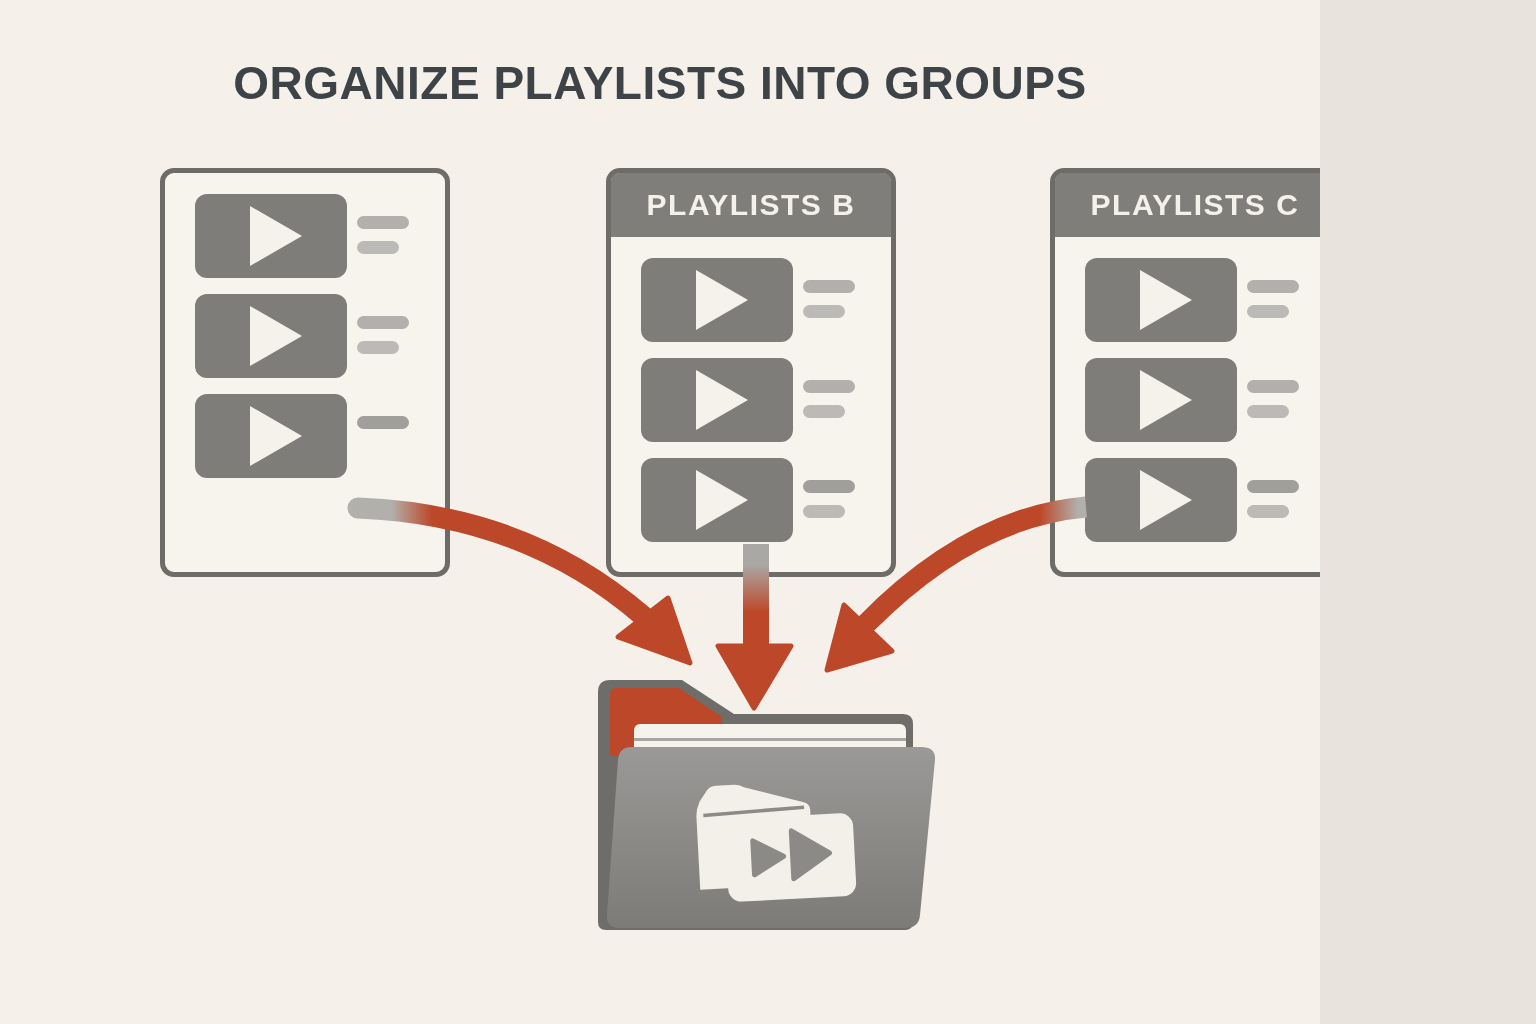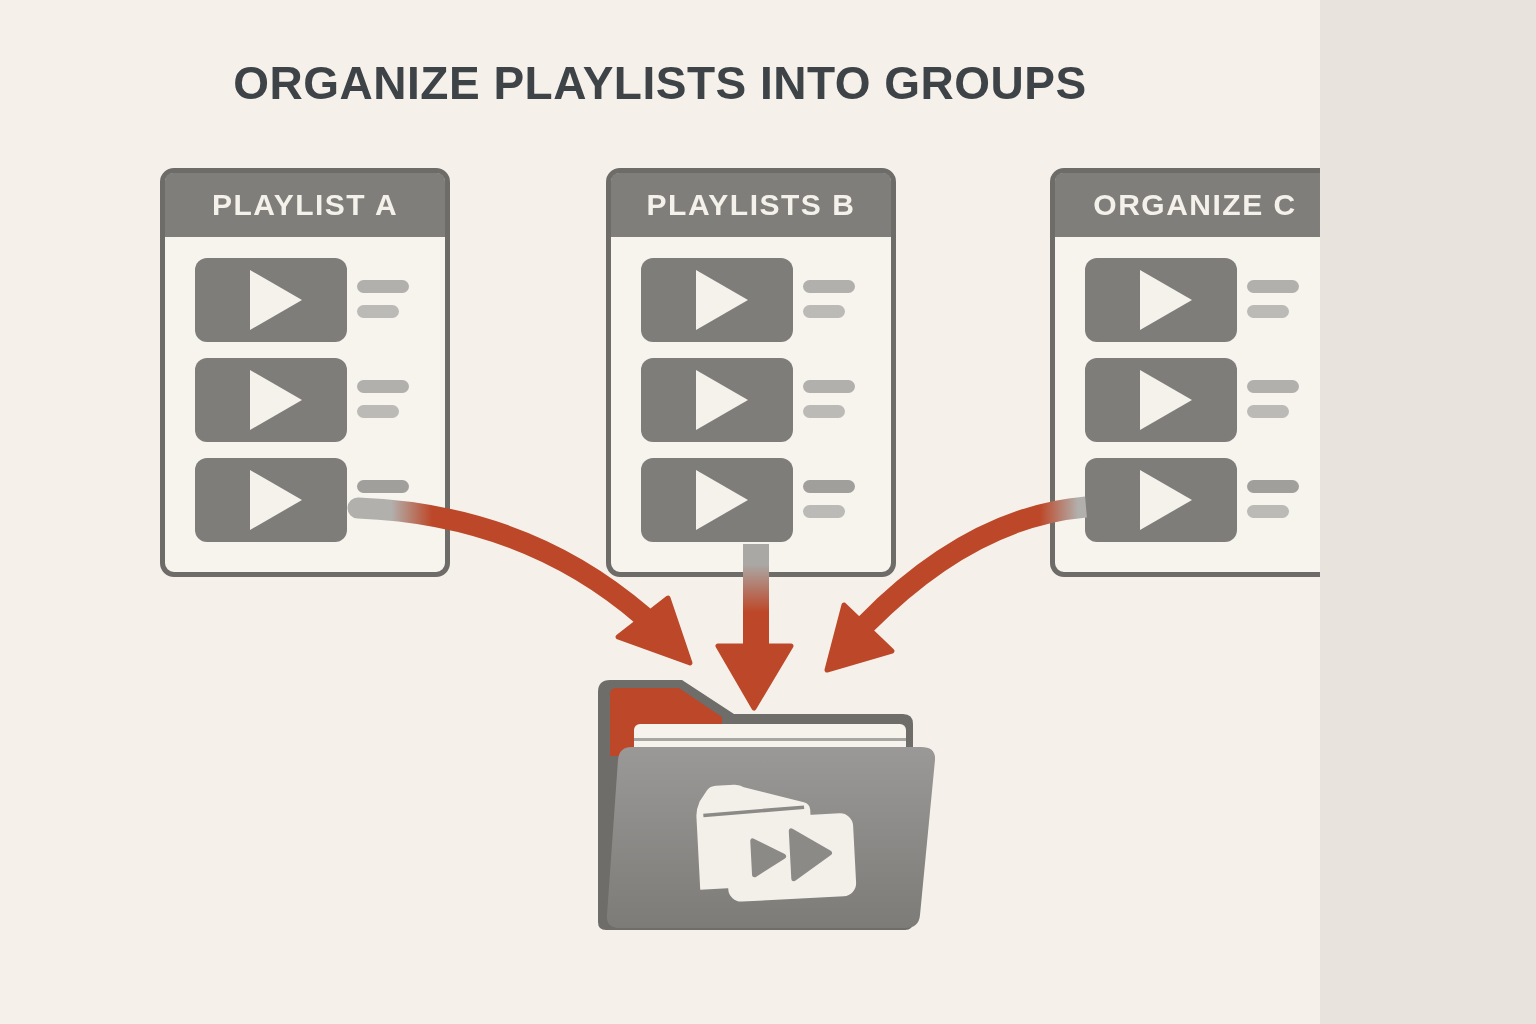--- a/index.html
+++ b/index.html
@@ -42,23 +42,20 @@
   .overlay{position:absolute;left:0;top:0;width:1536px;height:1024px;pointer-events:none;}
 </style>
 </head>
 <body>
 
 <div class="canvas">
 
   <h1 class="title">ORGANIZE PLAYLISTS INTO GROUPS</h1>
 
   <section class="card pos-a">
-    <div class="card-header">
-      <span>PLAYLIST A</span>
-    </div>
     <div class="card-body">
       <div class="vrow">
         <div class="thumb">
             <span class="play"></span>
           </div>
         <div class="lines">
             <span class="bar b1"></span>
             <span class="bar b2"></span>
           </div>
       </div>
@@ -113,21 +110,21 @@
         <div class="lines">
             <span class="bar b1 dark"></span>
             <span class="bar b2"></span>
           </div>
       </div>
     </div>
   </section>
 
   <section class="card pos-c">
     <div class="card-header">
-      <span>ORGANIZE C</span>
+      <span>PLAYLISTS C</span>
     </div>
     <div class="card-body">
       <div class="vrow">
         <div class="thumb">
             <span class="play"></span>
           </div>
         <div class="lines">
             <span class="bar b1"></span>
             <span class="bar b2"></span>
           </div>

